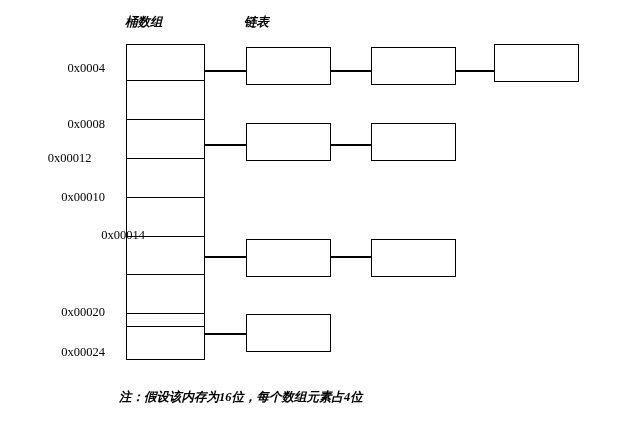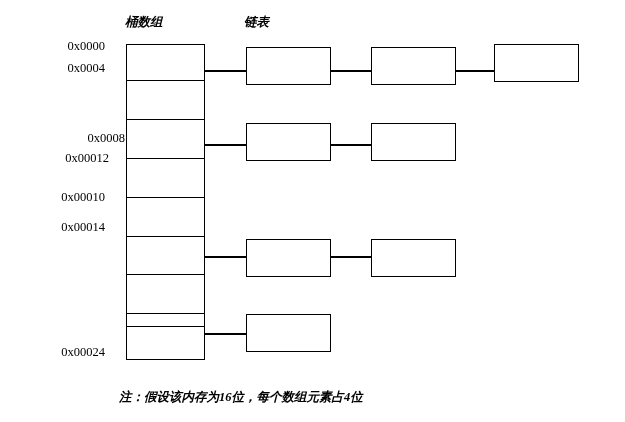--- a/index.html
+++ b/index.html
@@ -62,26 +62,26 @@
   }
 </style>
 </head>
 <body>
 
 <div id="canvas">
 
   <div class="label hdr" style="left:113px; top:14px;margin-left:12px;">桶数组</div>
   <div class="label hdr" style="left:244px; top:14px;">链表</div>
 
-  <div class="label addr" style="left:0px; top:39px; width:105px;">0x0000</div>
   <div class="label addr" style="left:0px; top:61px; width:105px;">0x0004</div>
-  <div class="label addr" style="left:0px; top:131px; width:105px;margin-left:20px;">0x0008</div>
-  <div class="label addr" style="left:4px; top:151px; width:105px;">0x00012</div>
+  <div class="label addr" style="left:0px; top:117px; width:105px;">0x0008</div>
+  <div class="label addr" style="left:17px; top:151px; width:105px;text-align:center;">0x00012</div>
   <div class="label addr" style="left:0px; top:190px; width:105px;">0x00010</div>
-  <div class="label addr" style="left:0px; top:220px; width:105px;">0x00014</div>
+  <div class="label addr" style="left:0px; top:228px; width:105px;padding-left:40px;">0x00014</div>
+  <div class="label addr" style="left:0px; top:305px; width:105px;">0x00020</div>
   <div class="label addr" style="left:0px; top:345px; width:105px;">0x00024</div>
 
   <div class="bucket-col" style="left:126px; top:44px; width:79px; height:316px;">
     <div class="bucket-row" style="top:35px;"></div>
     <div class="bucket-row" style="top:74px;"></div>
     <div class="bucket-row" style="top:113px;"></div>
     <div class="bucket-row" style="top:152px;"></div>
     <div class="bucket-row" style="top:191px;"></div>
     <div class="bucket-row" style="top:229px;"></div>
     <div class="bucket-row" style="top:268px;"></div>

